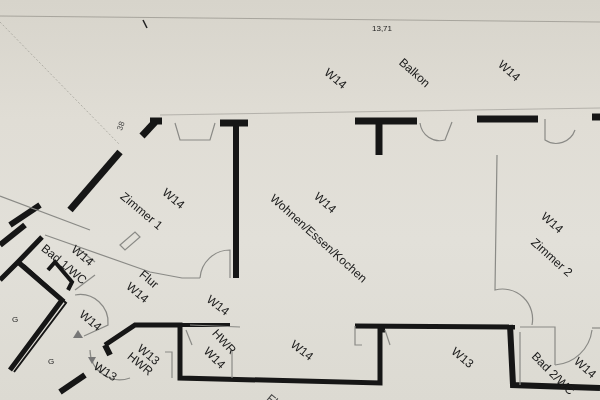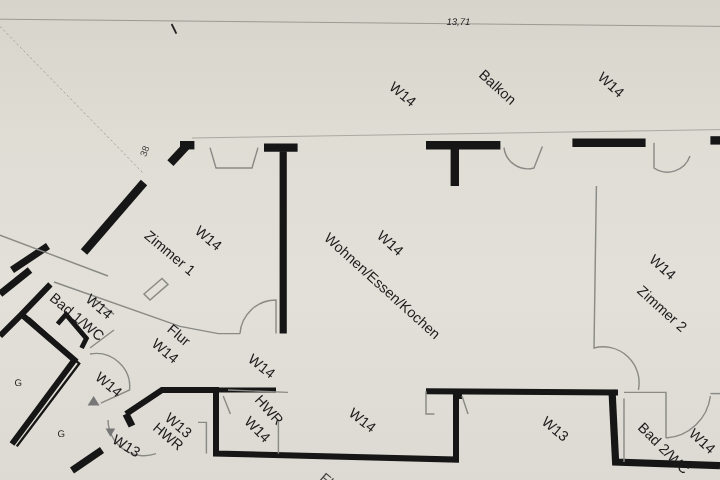--- a/index.html
+++ b/index.html
@@ -96,21 +96,21 @@
       <path d="M545,119 L545,140 A20,20 0 0 0 575,130"></path>
 
       <path d="M80,250 L95,262"></path>
       <path d="M75,290 L95,275"></path>
     </g>
 
     <polygon points="78,330 83,338 73,338" fill="#777"></polygon>
     <polygon points="88,357 96,357 92,364" fill="#777"></polygon>
   </svg>
 
-  <span class="lbl small" style="left:372px;top:15px;font-style:italic;">13,71</span>
+  <span class="lbl small" style="left:372px;top:25px;">13,71</span>
   <span class="lbl small faint" style="left:116px;top:129px;transform:rotate(-70deg);">38</span>
 
   <span class="lbl" style="left:330px;top:66px;transform:rotate(40deg);">W14</span>
   <span class="lbl" style="left:405px;top:56px;transform:rotate(42deg);">Balkon</span>
   <span class="lbl" style="left:504px;top:58px;transform:rotate(42deg);">W14</span>
 
   <span class="lbl" style="left:168px;top:186px;transform:rotate(40deg);">W14</span>
   <span class="lbl" style="left:126px;top:190px;transform:rotate(40deg);">Zimmer 1</span>
 
   <span class="lbl" style="left:320px;top:190px;transform:rotate(42deg);">W14</span>

